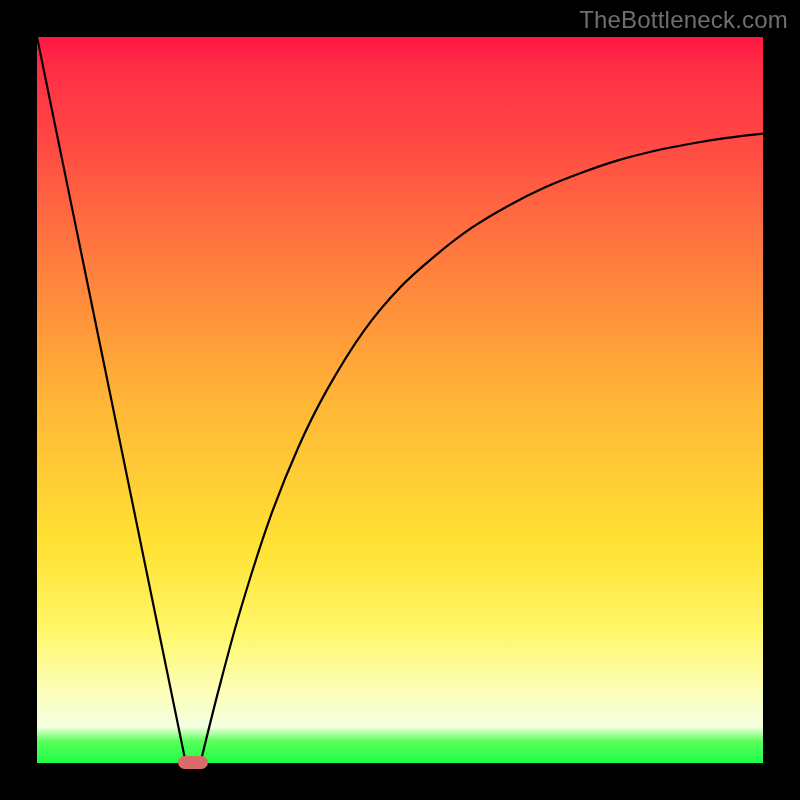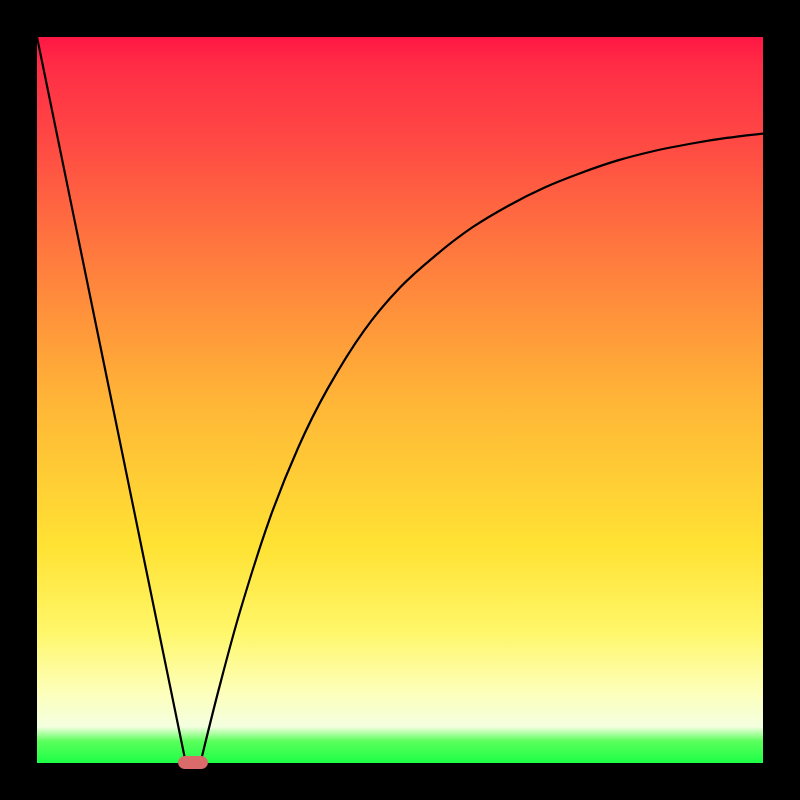--- a/index.html
+++ b/index.html
@@ -64,20 +64,21 @@
     background: #d96b6b;
     border-radius: 7px;
     height: 13px;
   }
 </style>
 </head>
 <body>
 
 <div class="frame">
 
+  <div class="watermark">TheBottleneck.com</div>
 
   <div class="plot-area">
     <div class="gradient"></div>
 
     <svg class="curve" viewBox="0 0 726 726" preserveAspectRatio="none">
       <path fill="none" stroke="#000" stroke-width="2.2" stroke-linecap="round" d="M0.00 0.00 L36.30 177.14 L72.60 354.29 L108.90 531.43 L130.68 637.43 L148.83 726.00" id="path-left"></path>
       <path fill="none" stroke="#000" stroke-width="2.2" stroke-linecap="round" d="M163.35 726.00 C166.38 713.90 174.84 678.81 181.50 653.40 C188.16 627.99 194.81 601.97 203.28 573.54 C211.75 545.11 222.64 510.01 232.32 482.79 C242.00 455.56 251.68 431.97 261.36 410.19 C271.04 388.41 279.51 371.47 290.40 352.11 C301.29 332.75 314.60 310.97 326.70 294.03 C338.80 277.09 350.90 263.17 363.00 250.47 C375.10 237.76 387.20 227.84 399.30 217.80 C411.40 207.76 423.50 198.44 435.60 190.21 C447.70 181.98 459.80 175.09 471.90 168.43 C484.00 161.78 496.10 155.73 508.20 150.28 C520.30 144.84 532.40 140.24 544.50 135.76 C556.60 131.29 568.70 127.05 580.80 123.42 C592.90 119.79 605.00 116.76 617.10 113.98 C629.20 111.20 641.30 108.90 653.40 106.72 C665.50 104.54 677.60 102.61 689.70 100.91 C701.80 99.22 719.95 97.28 726.00 96.56" id="path-right"></path>
     </svg>
 
     <div class="marker" id="marker" style="left: 140.844px; width: 30.492px; bottom: -6px; background: rgb(217, 107, 107);"></div>

